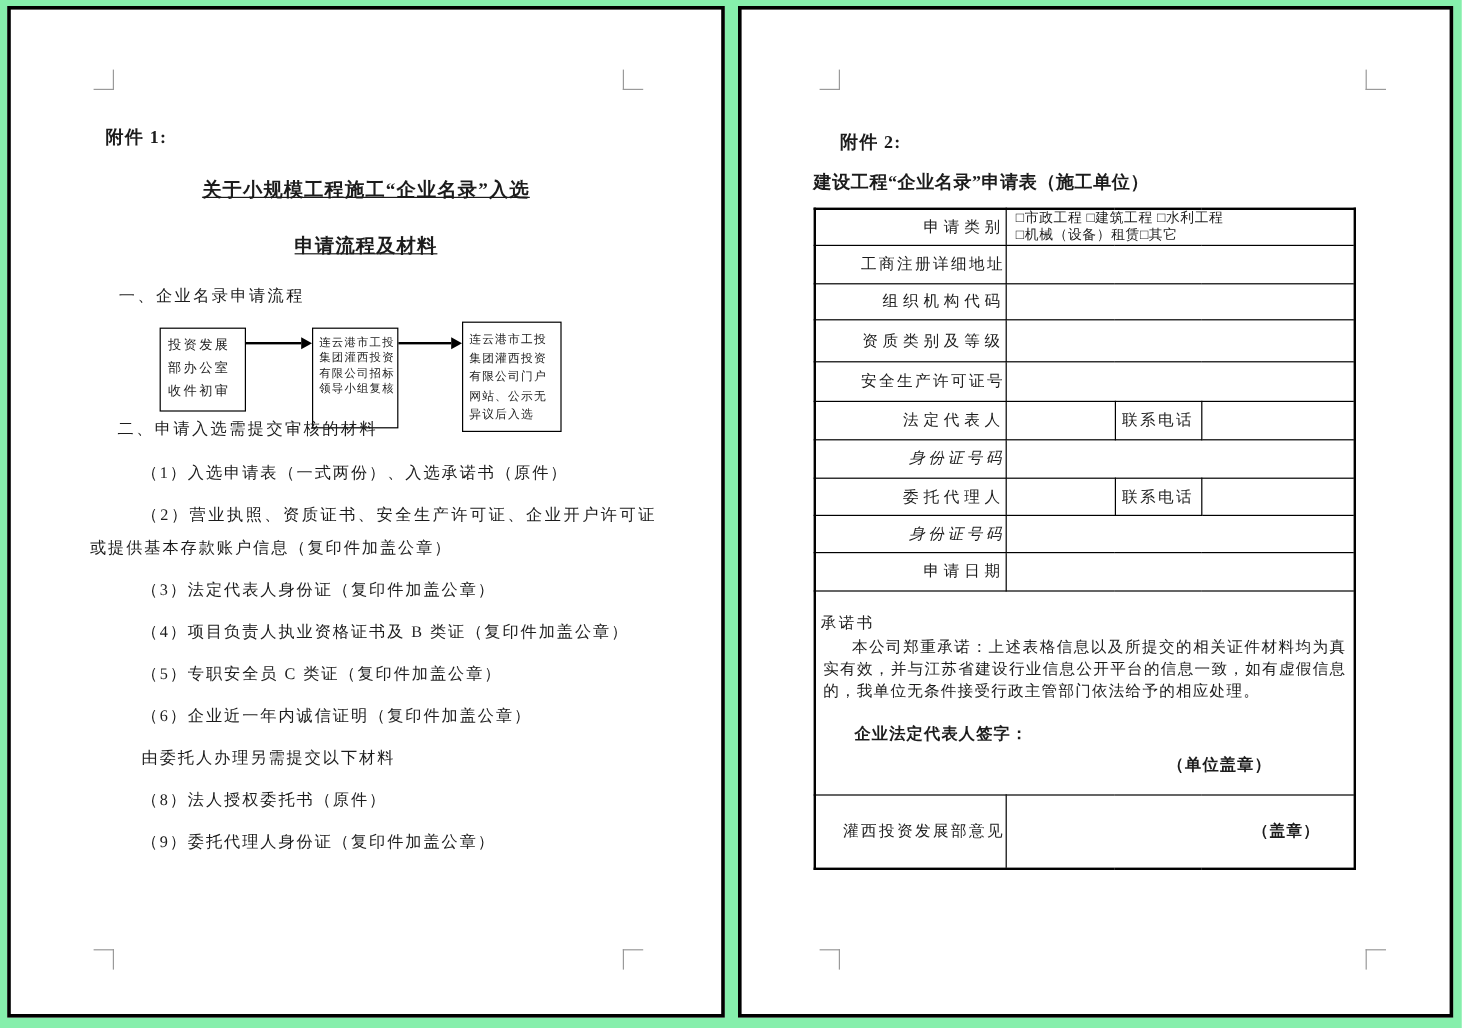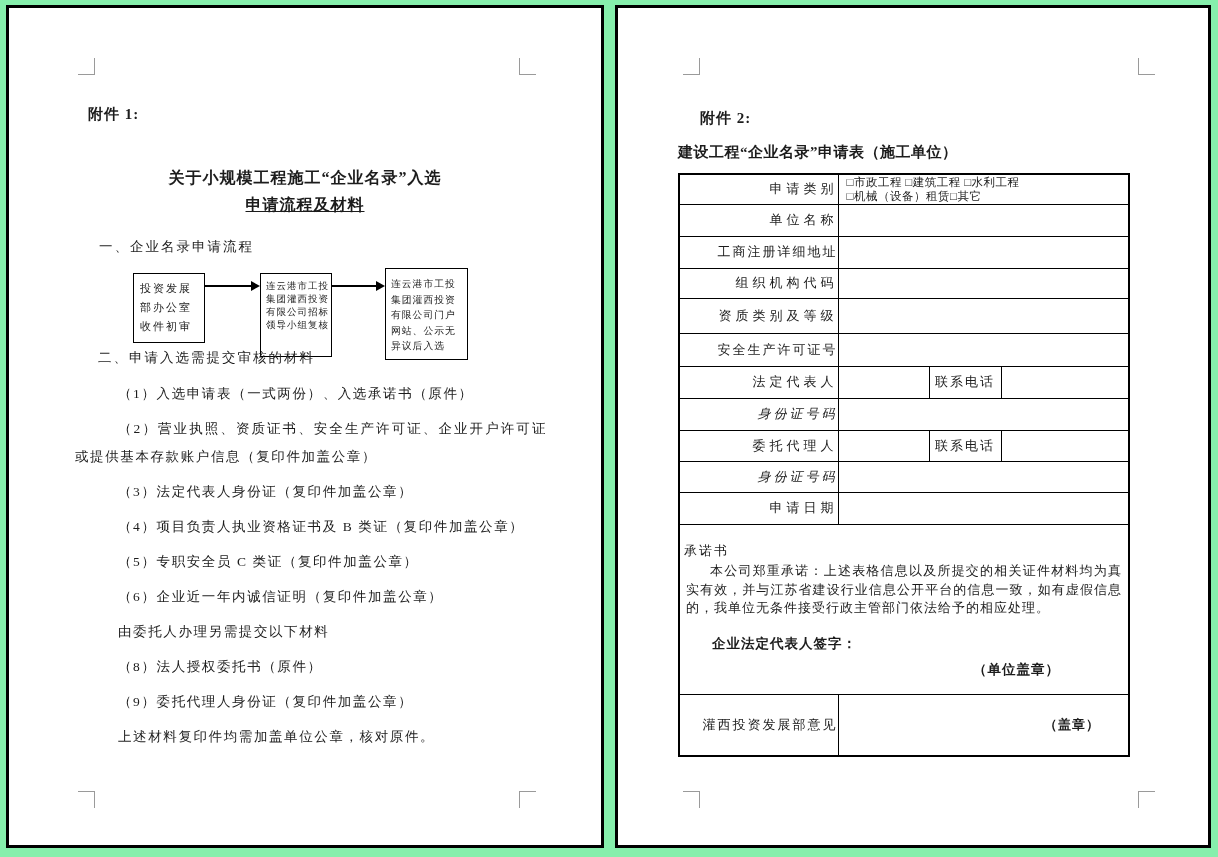--- a/index.html
+++ b/index.html
@@ -31,21 +31,21 @@
   .p2 .crop.tr { left:520px; top:50px; }
   .p2 .crop.bl { left:65px;  top:783px; }
   .p2 .crop.br { left:520px; top:783px; }
 
   .attach { position:absolute; font-weight:bold; font-size:15px; letter-spacing:1px; }
   .p1 .attach { left:79px; top:97px; }
   .p2 .attach { left:82px; top:101px; }
 
   .p1-title { position:absolute; left:0; right:0; text-align:center;
               font-weight:bold; font-size:16px; letter-spacing:1px; }
-  .p1-title.t1 { top:160px; }
+  .p1-title.t1 { top:140px;text-decoration:underline; }
   .p1-title.t2 { top:187px;text-decoration:underline; }
 
   .heading { position:absolute; font-size:13.5px; letter-spacing:2px; white-space:nowrap; }
   .heading.sec1 { left:90px; top:230px; }
   .heading.sec2 { left:89px; top:341px; }
 
   
   .fbox { position:absolute; border:1px solid #000; background:#fff; overflow:hidden; }
   .fbox.b1 { left:124px; top:265px; width:72px; height:70px;
              font-size:11px;  line-height:19px;   letter-spacing:2px; padding:5px 2px 0 6px; }
@@ -121,21 +121,20 @@
     <div class="plist">
       <p>（1）入选申请表（一式两份）、入选承诺书（原件）</p>
       <p>（2）营业执照、资质证书、安全生产许可证、企业开户许可证或提供基本存款账户信息（复印件加盖公章）</p>
       <p>（3）法定代表人身份证（复印件加盖公章）</p>
       <p>（4）项目负责人执业资格证书及 B 类证（复印件加盖公章）</p>
       <p>（5）专职安全员 C 类证（复印件加盖公章）</p>
       <p>（6）企业近一年内诚信证明（复印件加盖公章）</p>
       <p>由委托人办理另需提交以下材料</p>
       <p>（8）法人授权委托书（原件）</p>
       <p>（9）委托代理人身份证（复印件加盖公章）</p>
-      <p>上述材料复印件均需加盖单位公章，核对原件。</p>
     </div>
   </div>
 
   <div class="page page2 p2">
     <div class="crop tl"></div>
     <div class="crop tr"></div>
     <div class="crop bl"></div>
     <div class="crop br"></div>
 
     <div class="attach">附件 2:</div>
@@ -150,24 +149,20 @@
       </colgroup>
       <tbody>
           <tr class="rh30">
         <td class="lab">申请类别</td>
         <td colspan="3" class="opts">
           <div>□市政工程 □建筑工程 □水利工程</div>
           <div>□机械（设备）租赁□其它</div>
         </td>
       </tr>
       <tr class="rh32">
-        <td class="lab">单位名称</td>
-        <td colspan="3"></td>
-      </tr>
-      <tr class="rh32">
         <td class="lab sm">工商注册详细地址</td>
         <td colspan="3"></td>
       </tr>
       <tr class="rh30">
         <td class="lab">组织机构代码</td>
         <td colspan="3"></td>
       </tr>
       <tr class="rh35">
         <td class="lab">资质类别及等级</td>
         <td colspan="3"></td>

